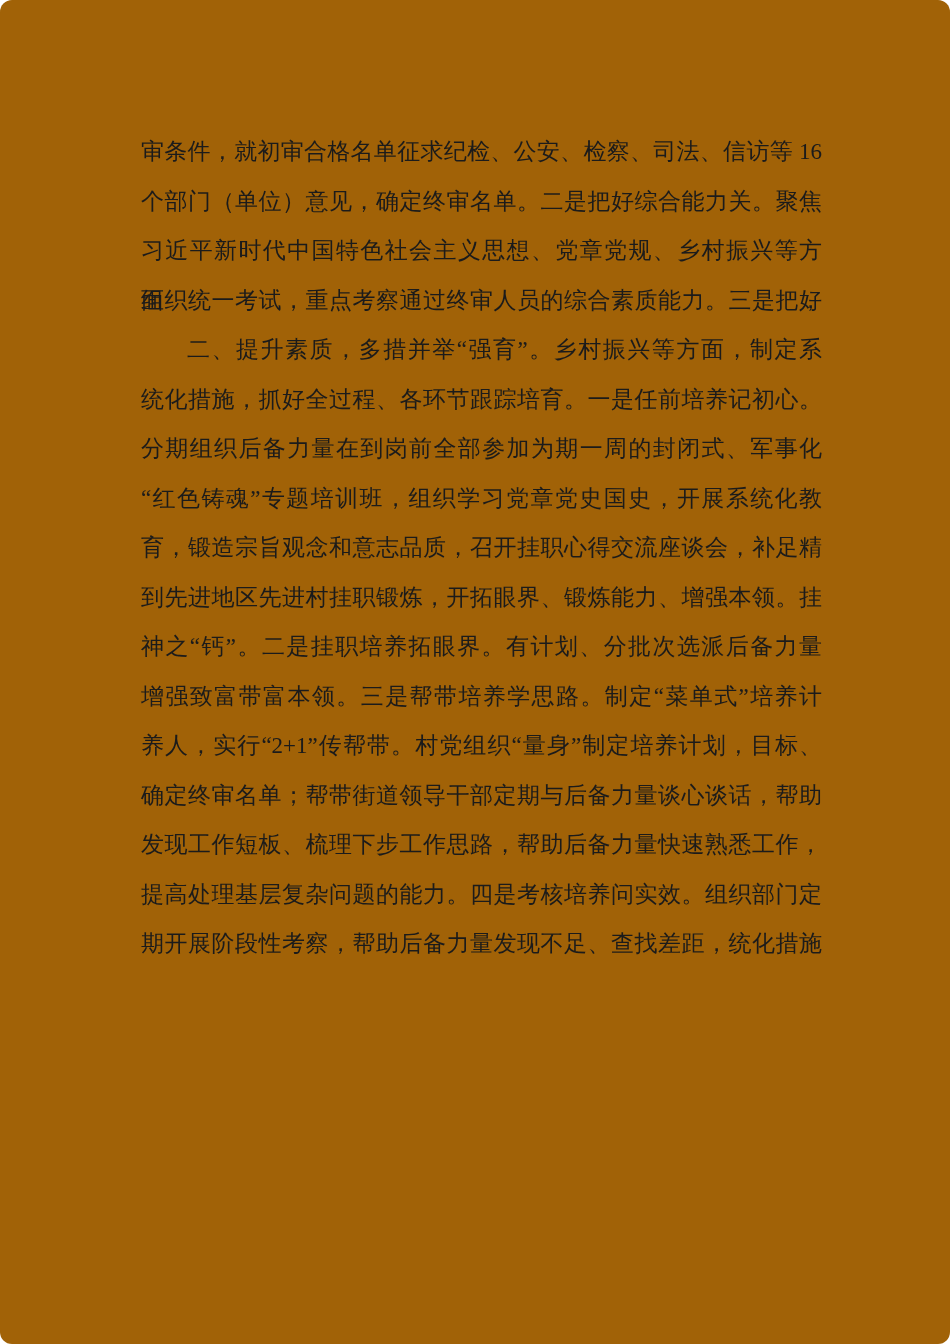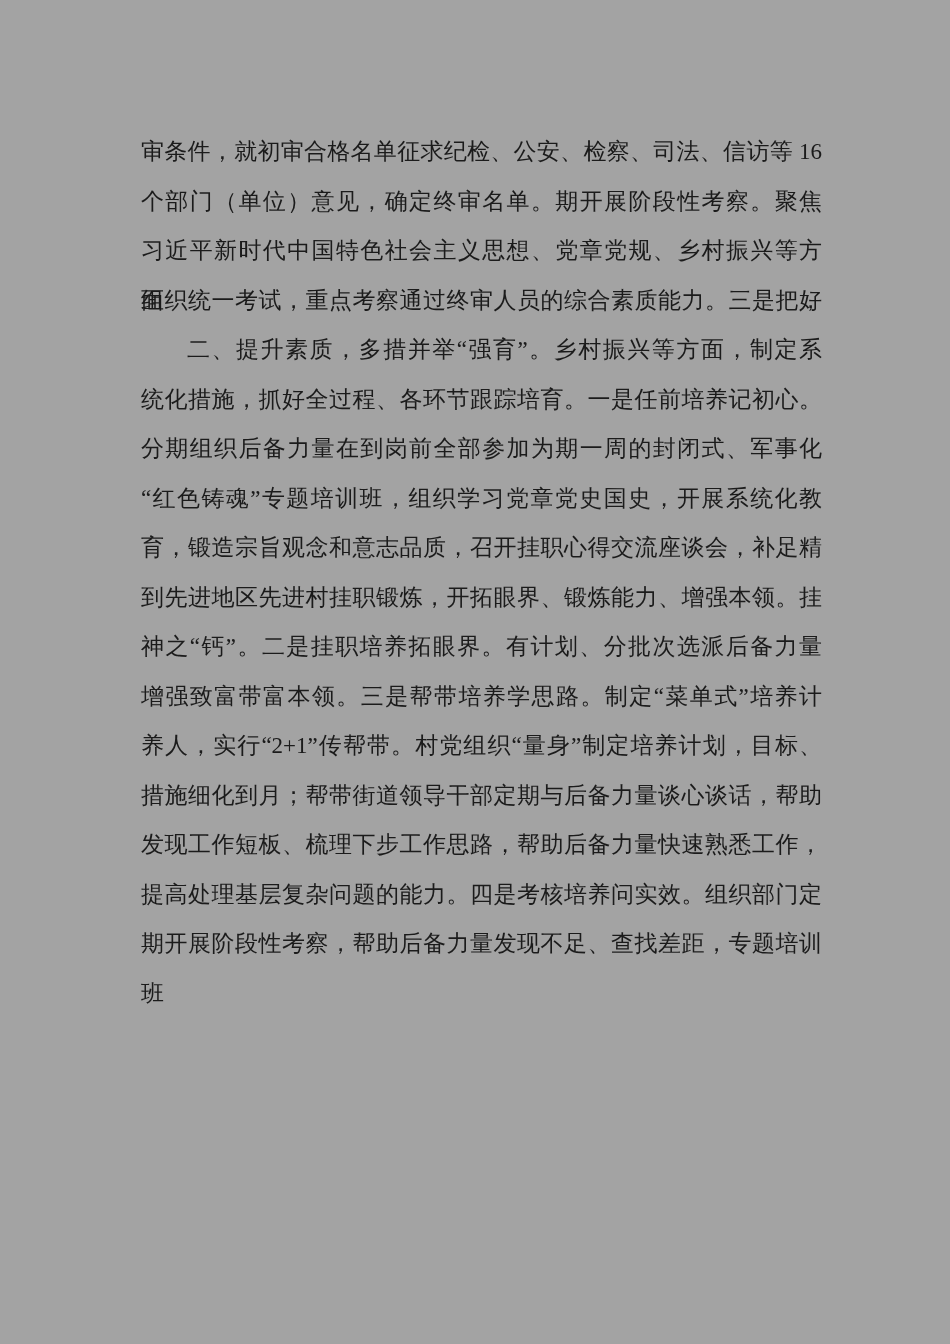--- a/index.html
+++ b/index.html
@@ -34,33 +34,33 @@
   .doc-text .line.para-end {
     text-align-last: left;
   }
   .doc-text .line.indent {
     text-indent: 46px;
   }
 </style>
 </head>
 <body>
 
-<div class="page" style="background: #a3a3a3;">
+<div class="page" style="background: #a16207; border-radius: 12px;">
   <div class="doc-text" style="color: rgb(27, 27, 27);">
       <div class="line">审条件，就初审合格名单征求纪检、公安、检察、司法、信访等 16</div>
-      <div class="line">个部门（单位）意见，确定终审名单。期开展阶段性考察。聚焦</div>
+      <div class="line">个部门（单位）意见，确定终审名单。二是把好综合能力关。聚焦</div>
       <div class="line">习近平新时代中国特色社会主义思想、党章党规、乡村振兴等方面，</div>
       <div class="line">组织统一考试，重点考察通过终审人员的综合素质能力。三是把好</div>
       <div class="line indent">二、提升素质，多措并举“强育”。乡村振兴等方面，制定系</div>
       <div class="line">统化措施，抓好全过程、各环节跟踪培育。一是任前培养记初心。</div>
       <div class="line">分期组织后备力量在到岗前全部参加为期一周的封闭式、军事化</div>
       <div class="line">“红色铸魂”专题培训班，组织学习党章党史国史，开展系统化教</div>
       <div class="line">育，锻造宗旨观念和意志品质，召开挂职心得交流座谈会，补足精</div>
       <div class="line">到先进地区先进村挂职锻炼，开拓眼界、锻炼能力、增强本领。挂</div>
       <div class="line">神之“钙”。二是挂职培养拓眼界。有计划、分批次选派后备力量</div>
       <div class="line">增强致富带富本领。三是帮带培养学思路。制定“菜单式”培养计</div>
       <div class="line">养人，实行“2+1”传帮带。村党组织“量身”制定培养计划，目标、</div>
-      <div class="line">措施细化到月；帮带街道领导干部定期与后备力量谈心谈话，帮助</div>
+      <div class="line">确定终审名单；帮带街道领导干部定期与后备力量谈心谈话，帮助</div>
       <div class="line">发现工作短板、梳理下步工作思路，帮助后备力量快速熟悉工作，</div>
       <div class="line">提高处理基层复杂问题的能力。四是考核培养问实效。组织部门定</div>
-      <div class="line">期开展阶段性考察，帮助后备力量发现不足、查找差距，专题培训班</div>
+      <div class="line">期开展阶段性考察，帮助后备力量发现不足、查找差距，统化措施</div>
     </div>
 </div>
 
 </body></html>

